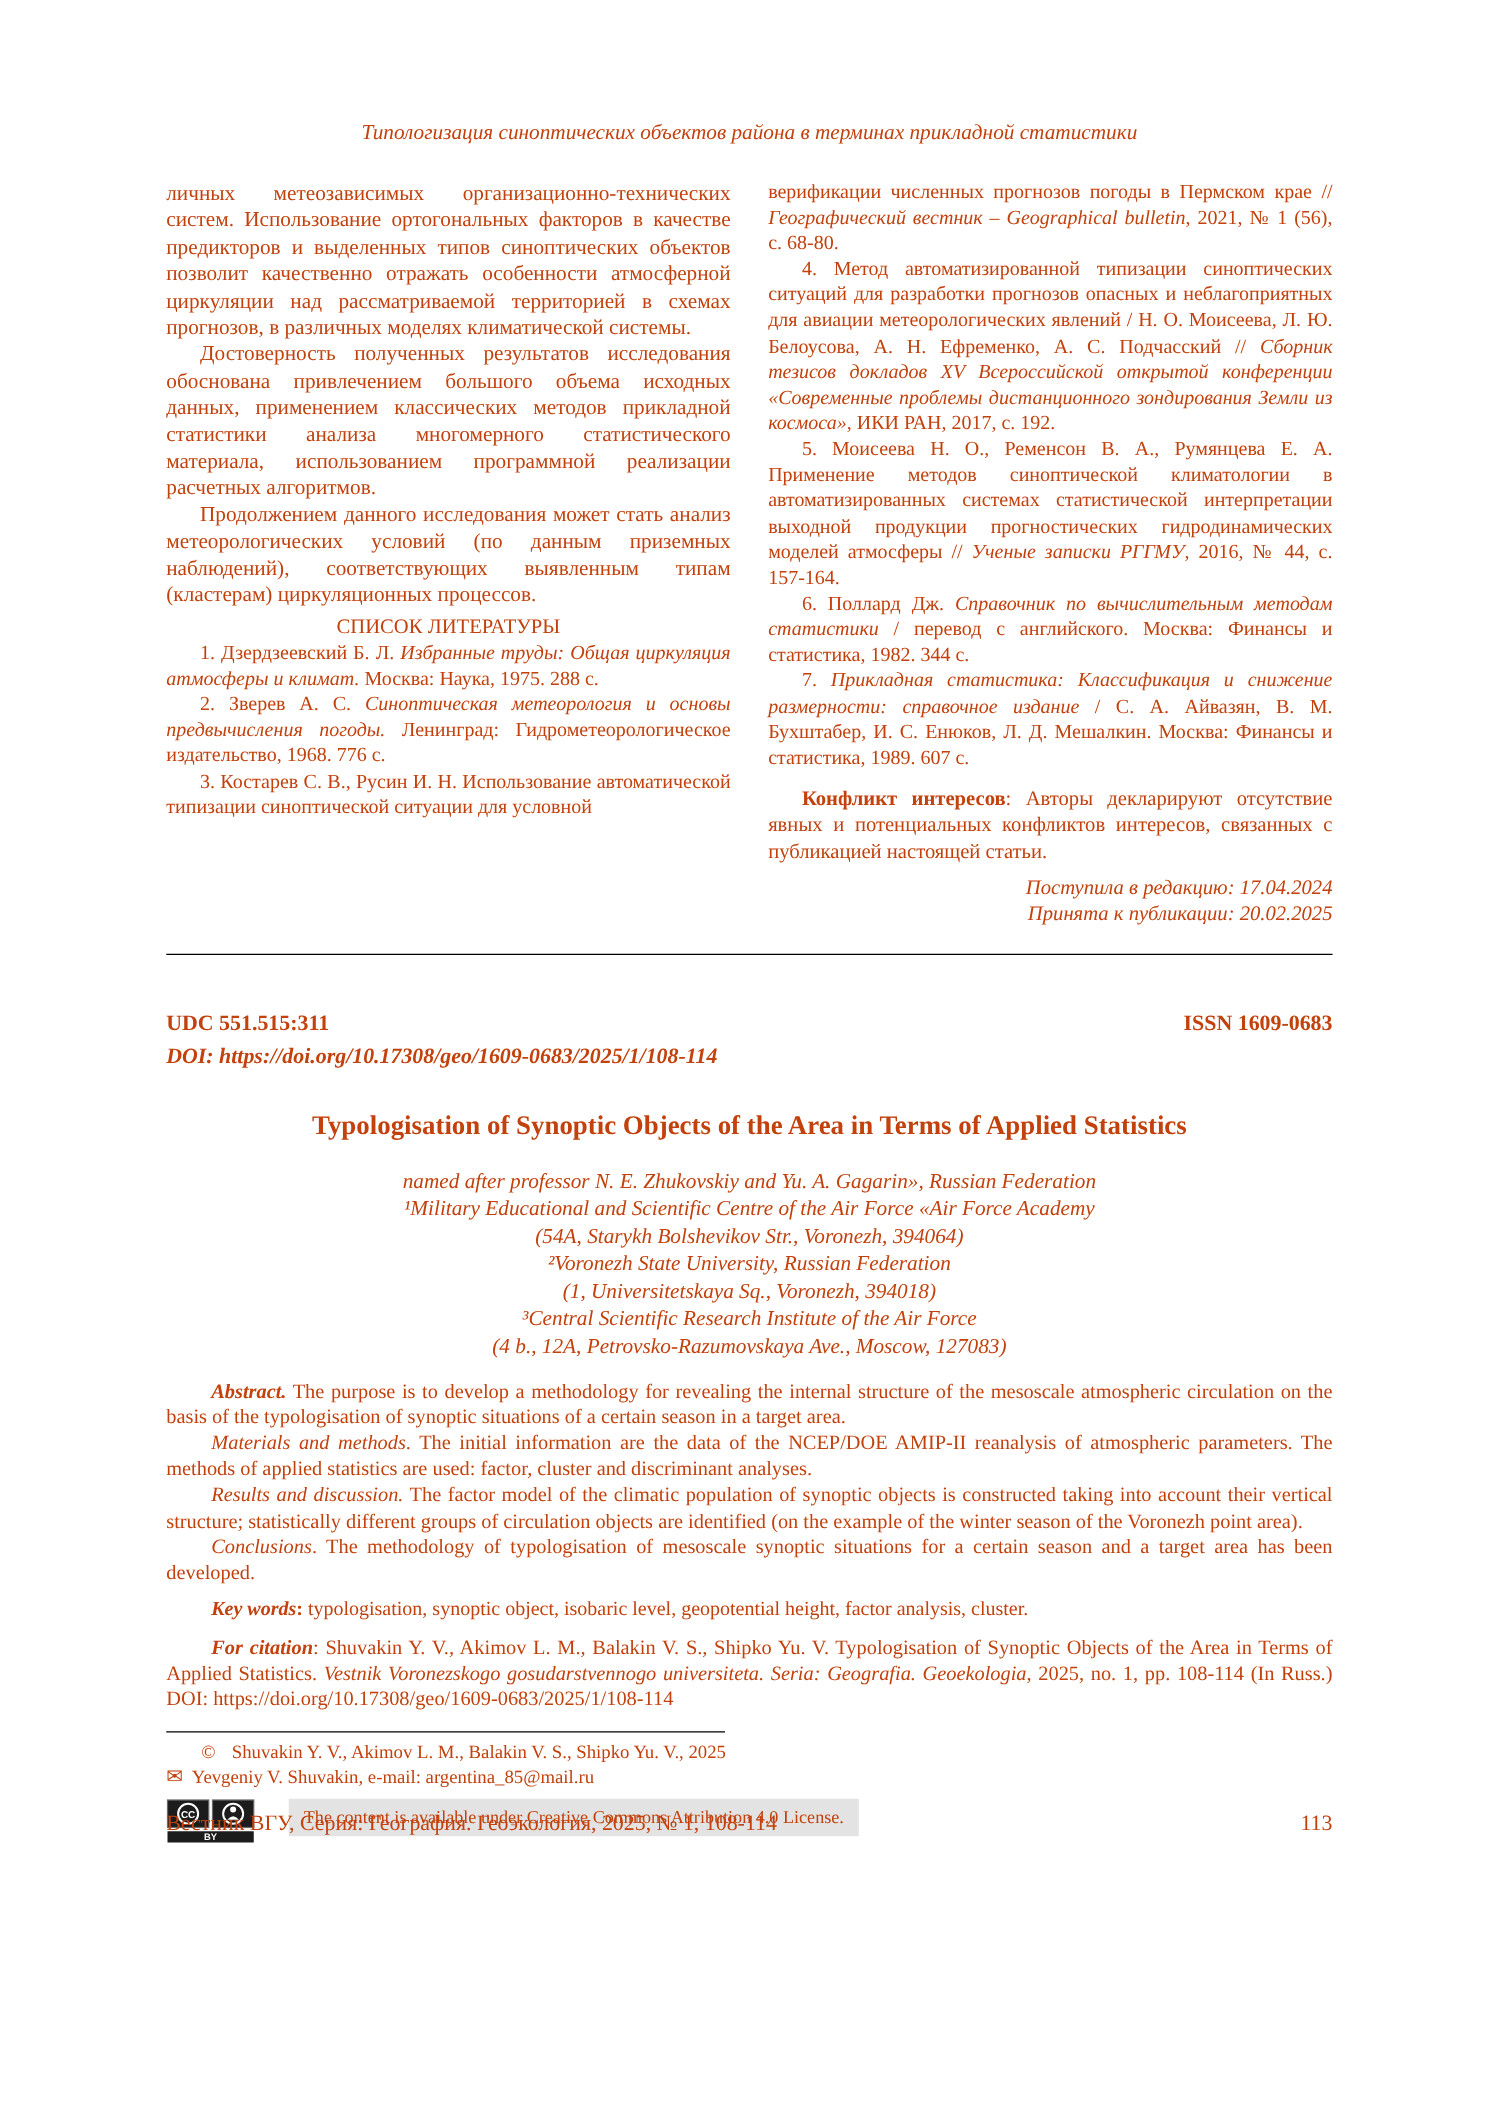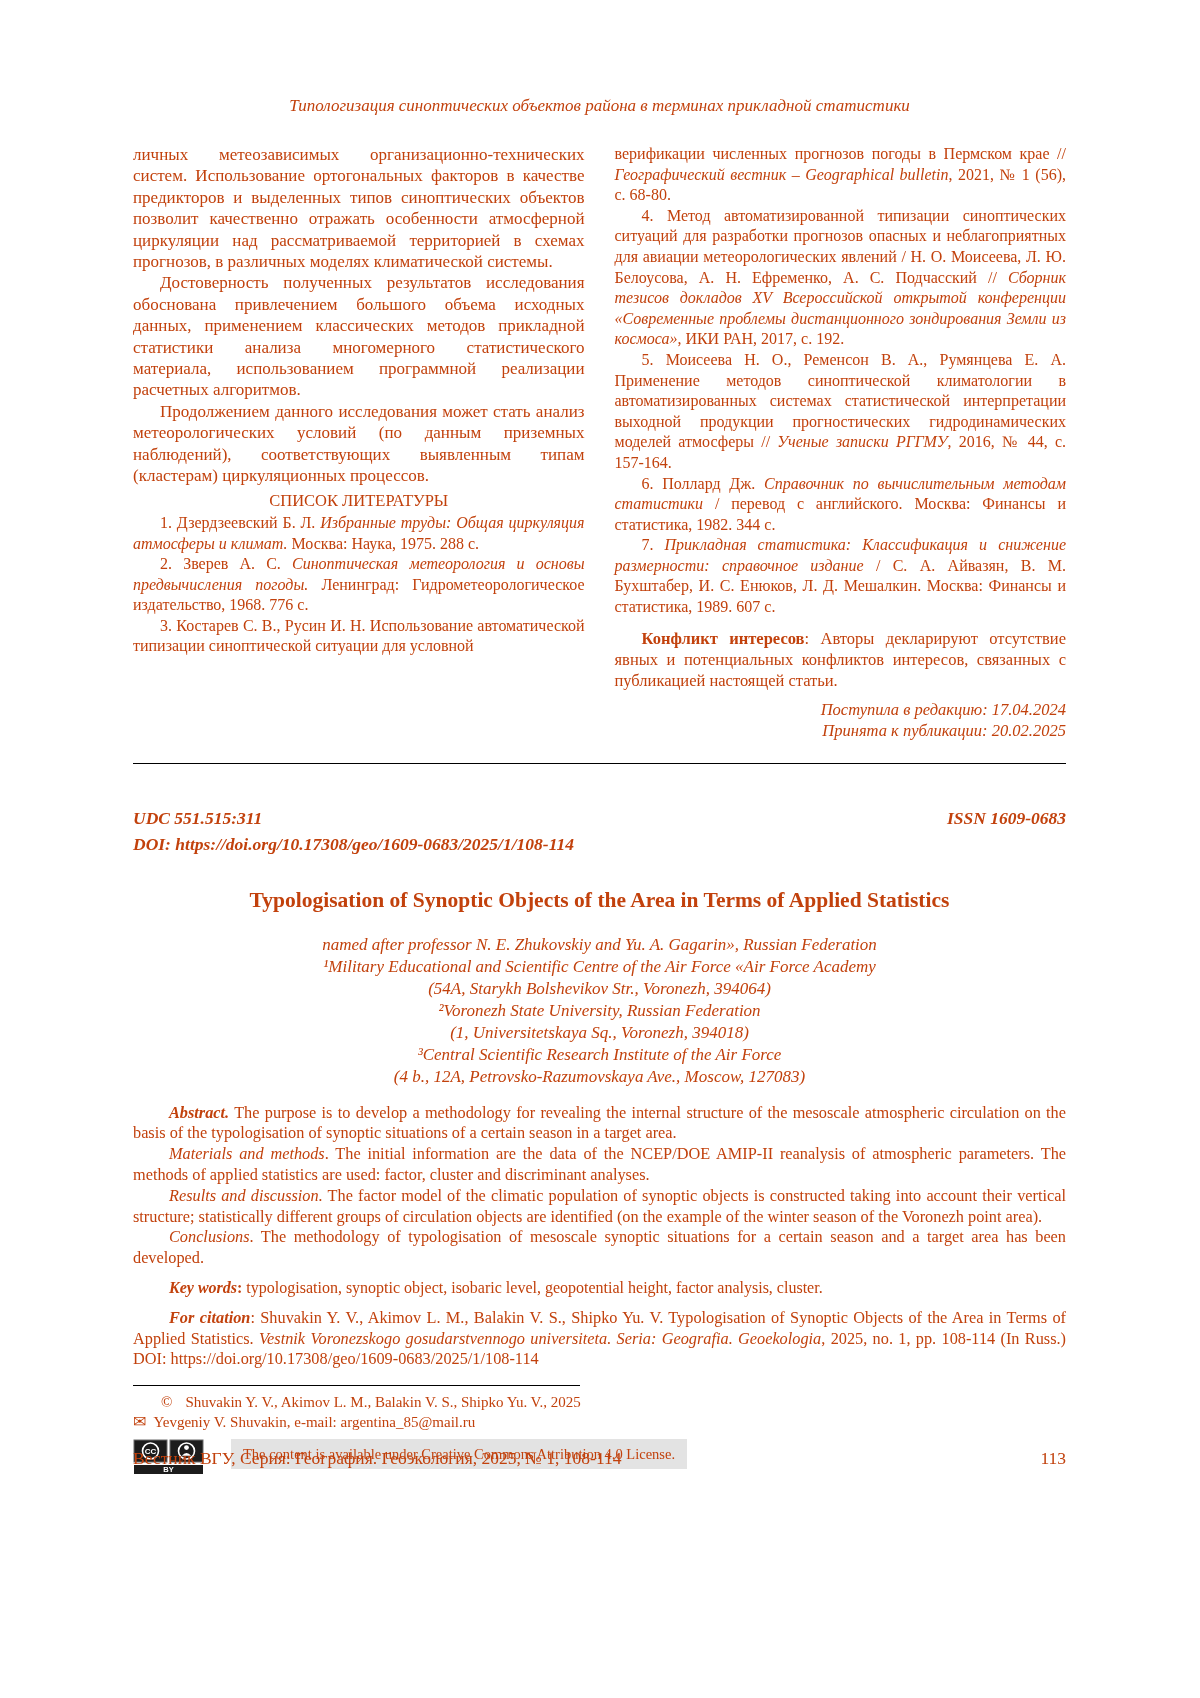--- a/index.html
+++ b/index.html
@@ -21,21 +21,21 @@
   .col p { text-indent: 27px; }
   .col p.no-indent { text-indent: 0; }
   .refs-heading { text-align: center; font-size: 16.5px; font-weight: normal; margin: 3px 0 2px 0; }
   .ref { font-size: 16px; line-height: 20.6px; }
   .conflict { margin-top: 10px; font-size: 16.5px; line-height: 21px; }
   .date-line { text-align: right; font-style: italic; font-size: 16.5px; line-height: 21px; }
   .date-line.first { margin-top: 8px; }
 
   .article-divider { border: none; border-top: 1.6px solid #000; margin: 22px 0 18px 0; }
 
-  .meta-row { display: flex; justify-content: space-between; font-weight: bold; font-style: italic; font-size: 17.5px; margin-top: 44px; }
+  .meta-row { display: flex; justify-content: space-between; font-weight: bold; font-size: 17.5px; margin-top: 44px; }
   .doi-line { font-weight: bold; font-style: italic; font-size: 17.5px; margin-top: 5px; }
 
   .article-title { text-align: center; font-weight: bold; font-size: 21.5px; line-height: 27px; margin-top: 32px; }
   .authors-line { text-align: center; font-weight: bold; font-size: 17.5px; margin-top: 26px; }
 
   .affiliations { margin-top: 20px; text-align: center; font-style: italic; font-size: 17px; line-height: 22px; }
 
   .abstract-block { margin-top: 15px; font-size: 16.3px; line-height: 20.8px; text-align: justify; }
   .abstract-block p { text-indent: 36px; }
   .keywords { margin-top: 9px; font-size: 16px; line-height: 20.8px; text-align: justify; text-indent: 36px; }

